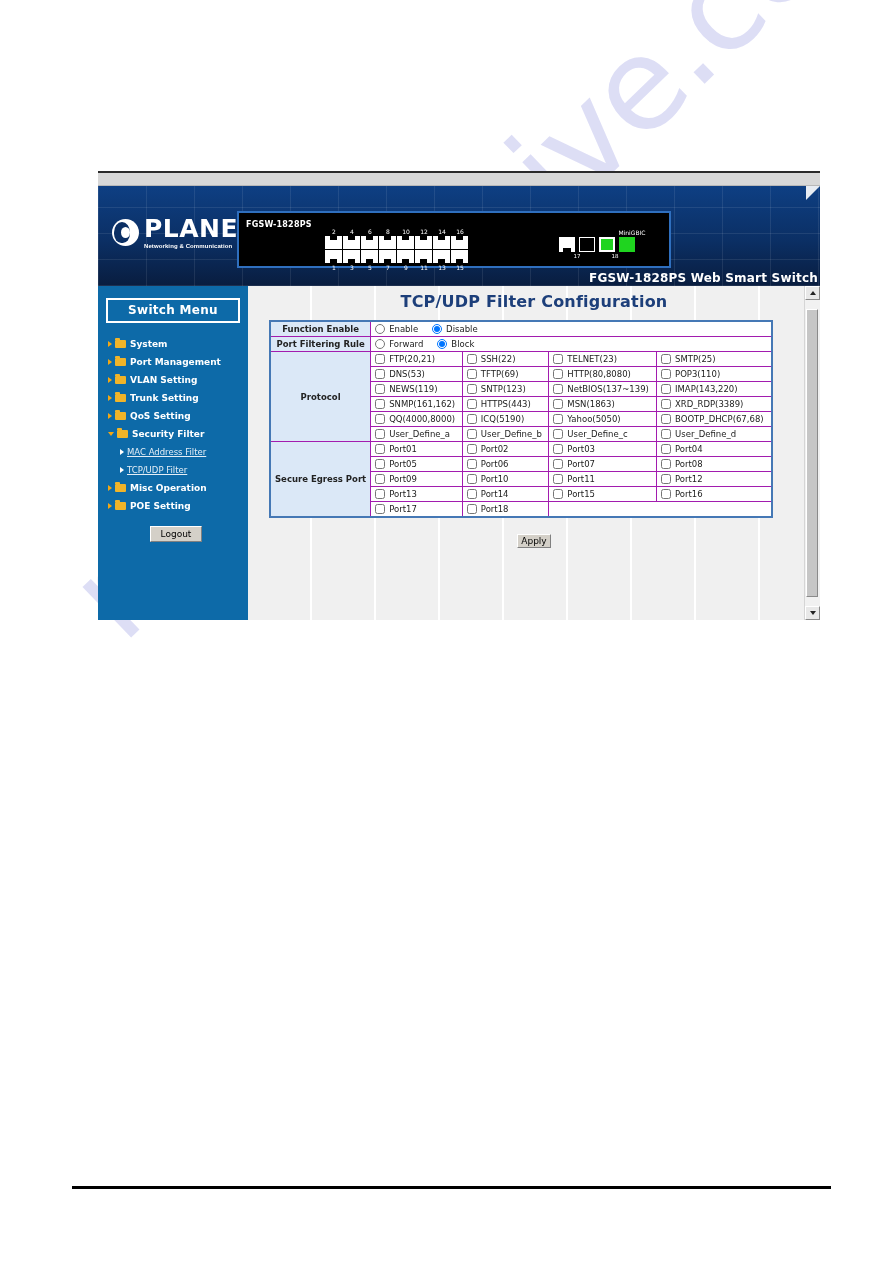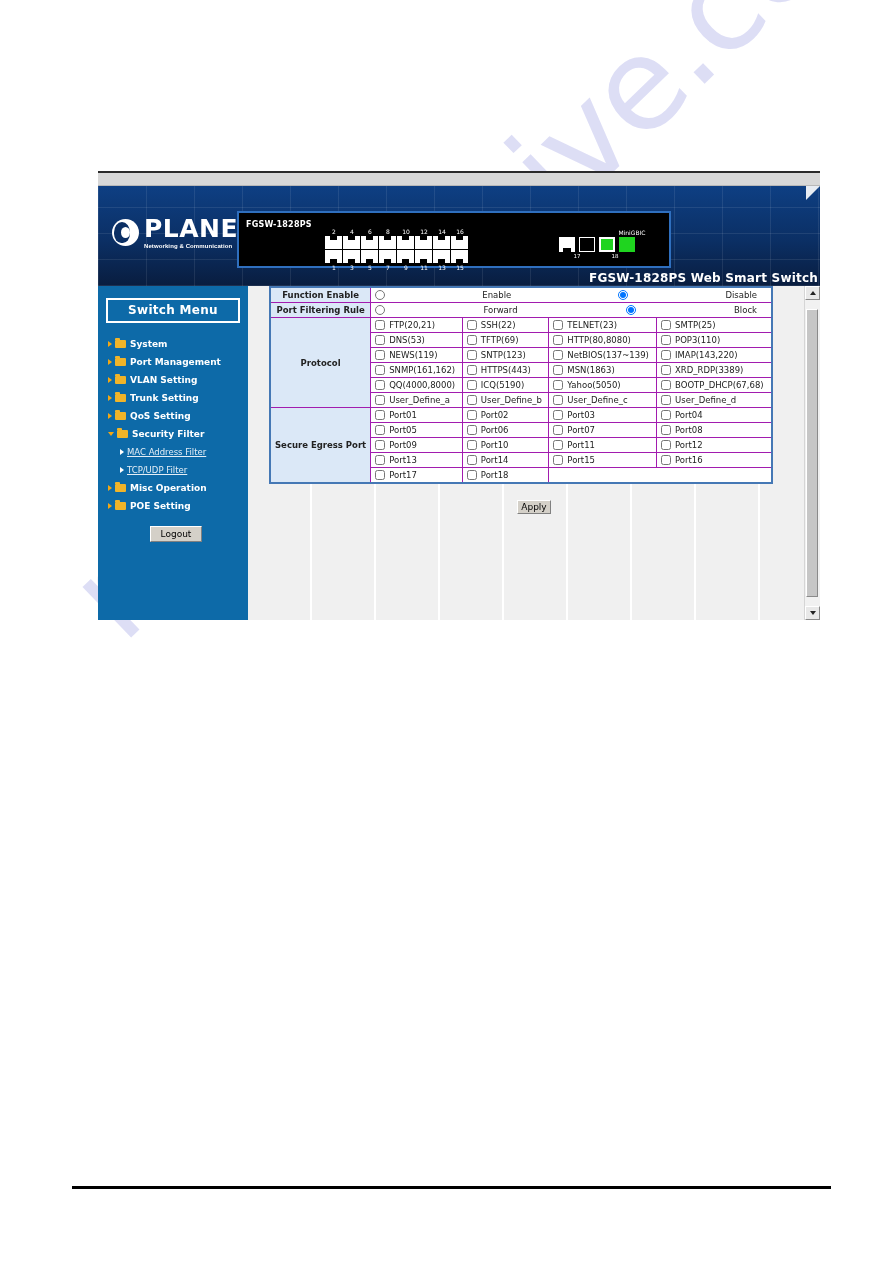--- a/index.html
+++ b/index.html
@@ -308,21 +308,21 @@
     width:100px;
   }
   td.opt{ white-space:nowrap; }
   .cell{ display:flex; align-items:center; gap:4px; white-space:nowrap; }
   input[type=checkbox], input[type=radio]{
     margin:0; padding:0;
     width:10px;height:10px;
     flex:none;
     vertical-align:middle;
   }
-  .radiogrp{ display:flex; align-items:center; gap:4px;justify-content:space-between; }
+  .radiogrp{ display:flex; align-items:center; gap:4px; }
   .radiogrp span{ margin-right:10px; }
   #applywrap{
     position:relative; z-index:2;
     text-align:center;
     margin-top:12px;
   }
   #applybtn{
     font-family:"DejaVu Sans", sans-serif;
     font-size:9px;
     padding:1px 3px;
@@ -526,20 +526,21 @@
           <span>POE Setting</span>
         </div>
 
         <div id="logoutwrap">
           <button id="logoutbtn">Logout</button>
         </div>
       </div>
 
       <div id="content">
 
+        <div id="pagetitle">TCP/UDP Filter Configuration</div>
 
         <table id="formtable">
           <tbody>
             <tr>
               <td class="lbl">Function Enable</td>
               <td class="opt" colspan="4">
                 <div class="radiogrp">
                   <input type="radio" name="fen" style="">
                   <span>Enable</span>
                   <input type="radio" name="fen" checked="" style="">

